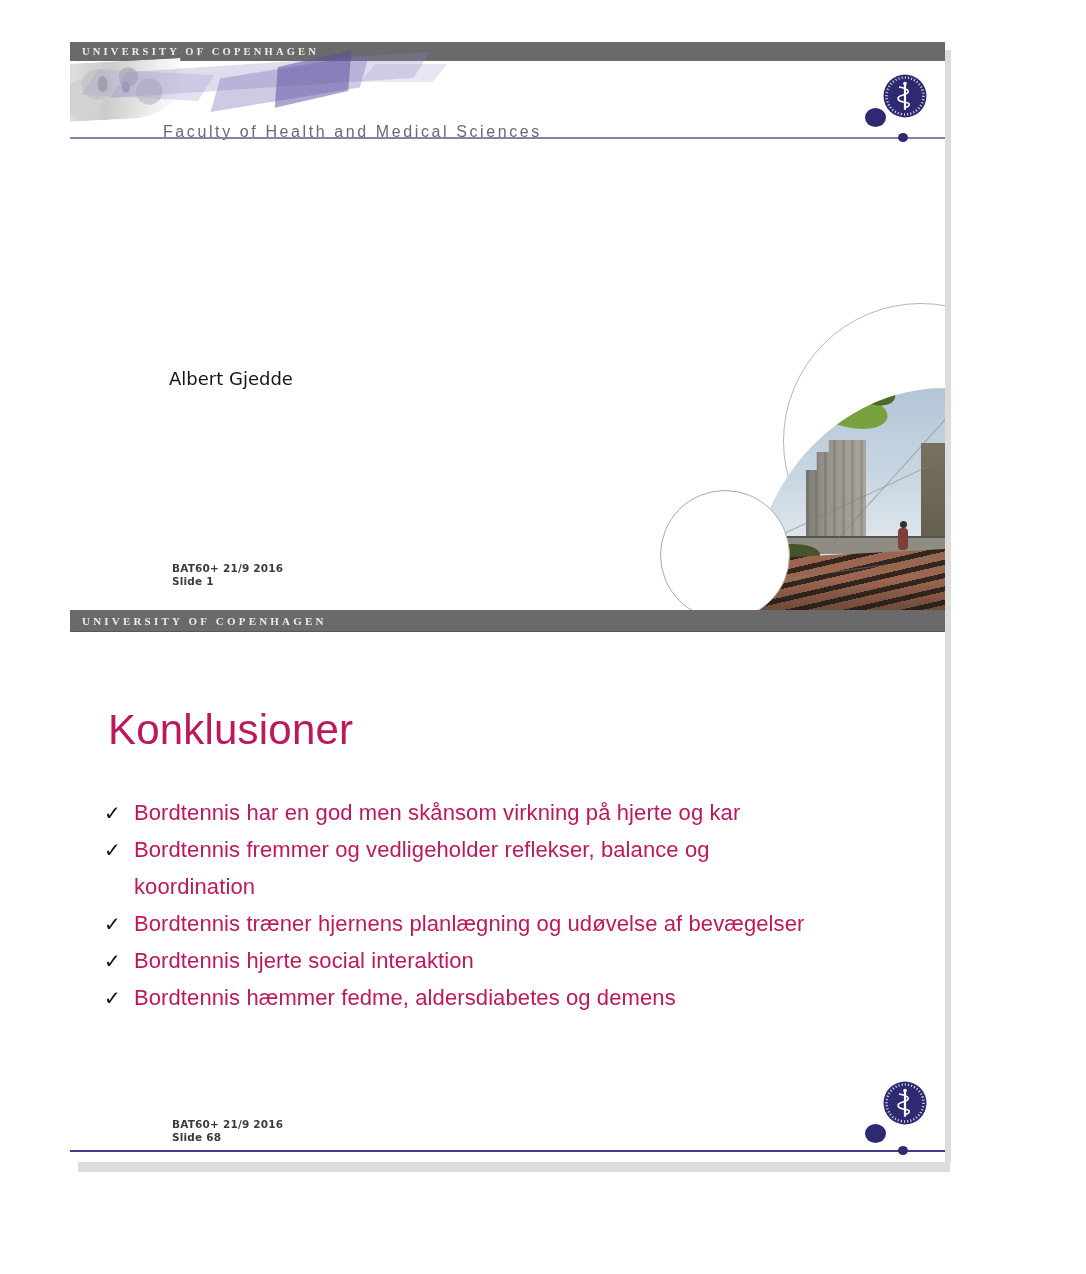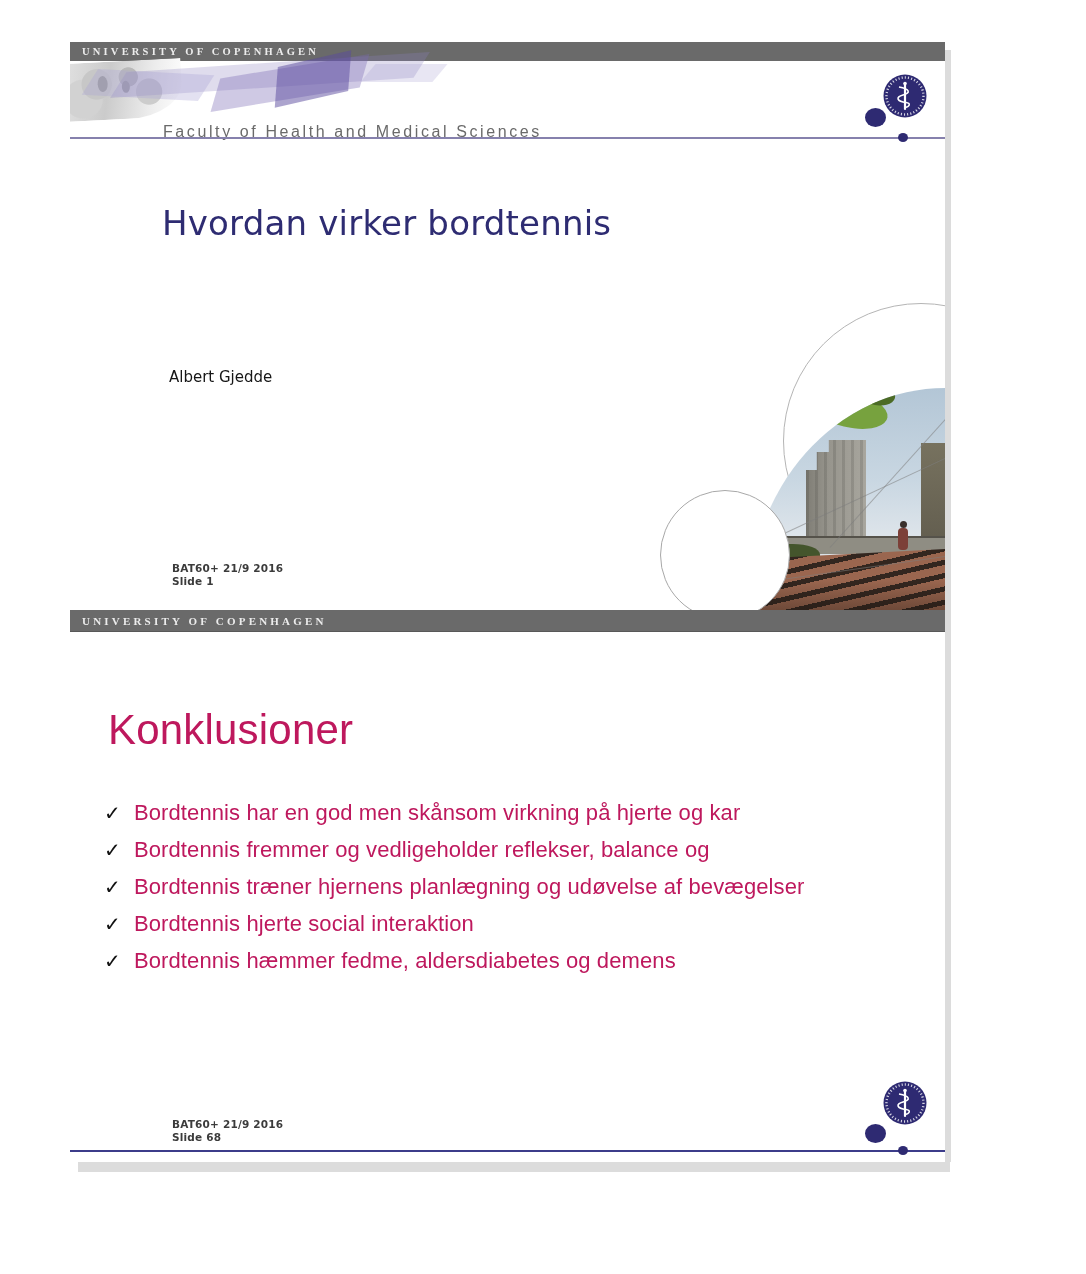--- a/index.html
+++ b/index.html
@@ -35,21 +35,21 @@
   .ps5{left:298px;top:22px;width:72px;height:18px;background:rgba(160,150,205,.24);transform:skewX(-40deg);}
   .faculty{position:absolute;left:93px;top:56px;font-size:16px;color:#6a6a6a;letter-spacing:2.6px;margin-top:25px;}
   .purple-line{position:absolute;left:0;right:0;top:95px;height:2px;background:#8681ad;}
   
   .seal{position:absolute;width:44px;height:44px;}
   .navy-ellipse{position:absolute;background:#2e2a72;border-radius:50%;}
   
   .title1{position:absolute;left:92px;top:158px;font-family:"DejaVu Sans",sans-serif;
           font-size:34px;line-height:47px;color:#2e2c72;letter-spacing:.2px;}
   .author{position:absolute;left:99px;top:326px;font-family:"DejaVu Sans",sans-serif;
-          font-size:15px;color:#161616;}
+          font-size:18px;color:#161616;}
   .affil{position:absolute;left:99px;top:354px;font-family:"DejaVu Sans",sans-serif;
          font-size:19px;color:#161616;white-space:nowrap;}
   .affil .uword{border-bottom:1px solid #222;text-decoration:underline wavy #cf2a21;
                 text-decoration-thickness:1px;text-underline-offset:4px;}
   .footer-block{position:absolute;font-family:"DejaVu Sans",sans-serif;font-size:10.5px;
                 font-weight:bold;color:#3b3b3b;line-height:13px;letter-spacing:.2px;}
   #slide1 .footer-block{left:102px;top:520px;}
   #slide2 .footer-block{left:102px;top:508px;}
   
   .big-circle{position:absolute;left:713px;top:261px;width:274px;height:274px;border-radius:50%;
@@ -141,21 +141,20 @@
       <circle cx="22" cy="22" r="21.5" fill="#2e2a72"></circle>
       <circle cx="22" cy="22" r="18.5" fill="none" stroke="#ffffff" stroke-width="2.4" stroke-dasharray="1.1 2.1" opacity="0.8"></circle>
       <circle cx="22" cy="9.5" r="1.8" fill="#ffffff"></circle>
       <line x1="22" y1="10" x2="22" y2="35" stroke="#ffffff" stroke-width="2.2" stroke-linecap="round"></line>
       <path d="M16 13 C27 15 28 19 20 21 C12 23 14 27.5 23 28.5 C28 29.2 27 32.5 22 33.5" fill="none" stroke="#ffffff" stroke-width="1.6"></path>
     </svg>
     <div class="navy-ellipse" style="left:795px;top:66px;width:21px;height:19px;"></div>
     <div class="navy-ellipse" style="left:828px;top:91px;width:10px;height:9px;"></div>
 
     <div class="title1">
-      <div>Hvordan virker bordtennis</div>
     </div>
 
     <div class="author">Albert Gjedde</div>
 
     <div class="footer-block">
       <div>BAT60+ 21/9 2016</div>
       <div>Slide 1</div>
     </div>
   </div>
 
@@ -168,20 +167,24 @@
     <div class="title2">Konklusioner</div>
 
     <div class="bullets">
       <div class="bullet-row">
         <span class="bullet-check">✓</span>
         <span class="bullet-text">Bordtennis har en god men skånsom virkning på hjerte og kar</span>
       </div>
       <div class="bullet-row">
         <span class="bullet-check">✓</span>
         <span class="bullet-text">Bordtennis fremmer og vedligeholder reflekser, balance og</span>
+      </div>
+      <div class="bullet-row">
+        <span class="bullet-check"></span>
+        <span class="bullet-text">koordination</span>
       </div>
       <div class="bullet-row">
         <span class="bullet-check">✓</span>
         <span class="bullet-text">Bordtennis træner hjernens planlægning og udøvelse af bevægelser</span>
       </div>
       <div class="bullet-row">
         <span class="bullet-check">✓</span>
         <span class="bullet-text">Bordtennis hjerte social interaktion</span>
       </div>
       <div class="bullet-row">

